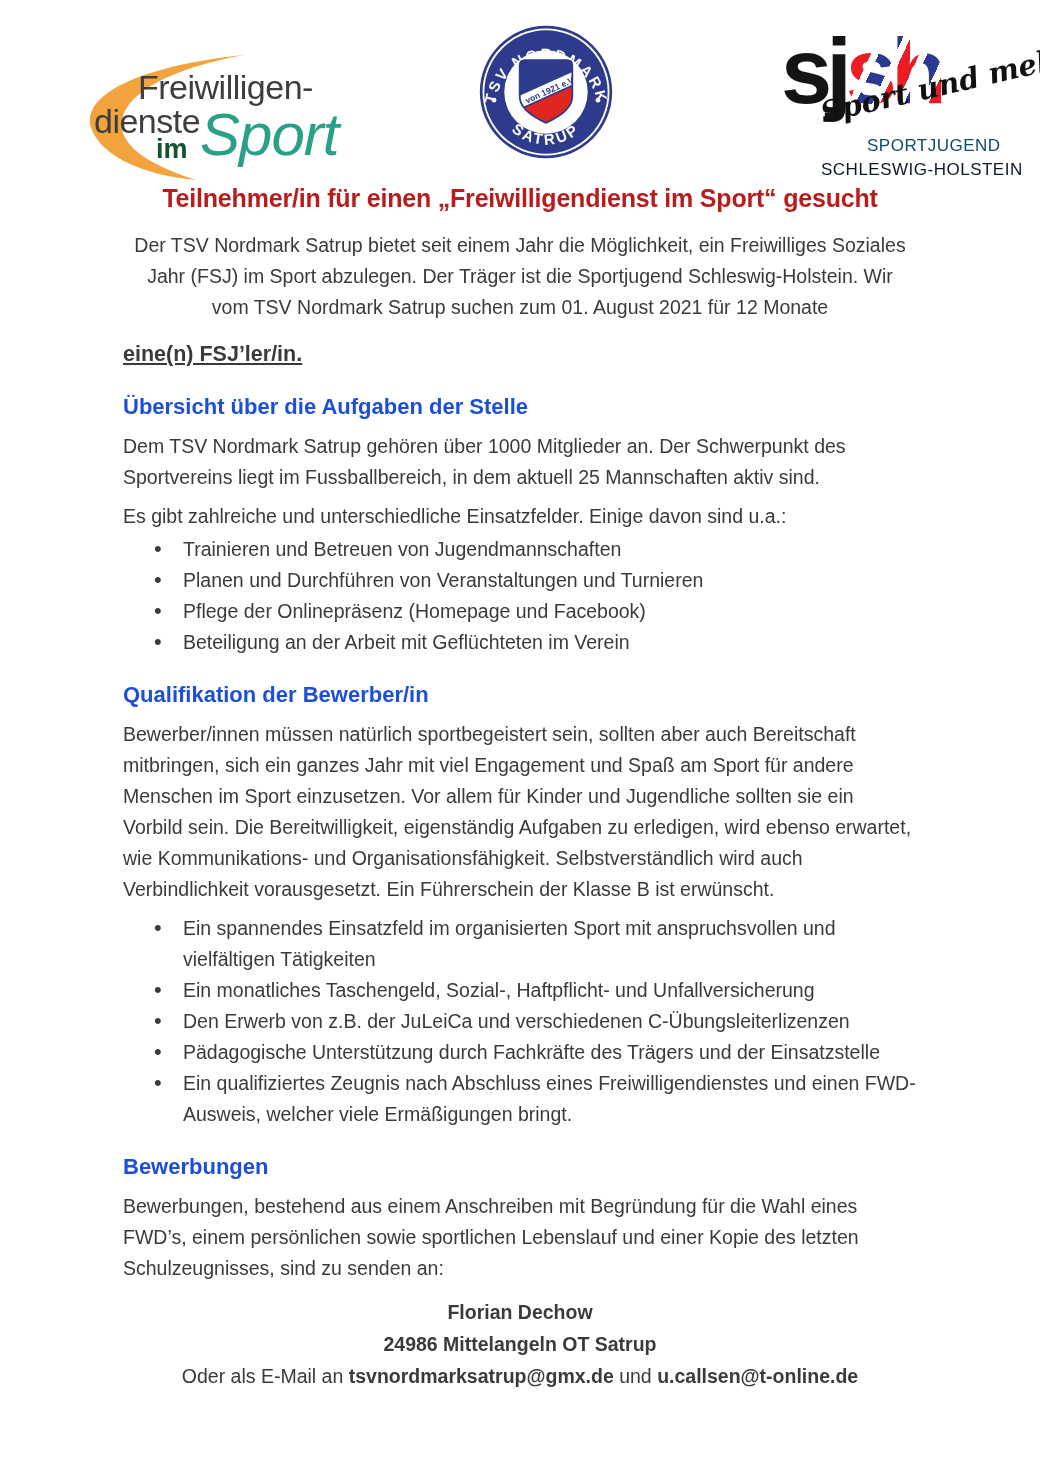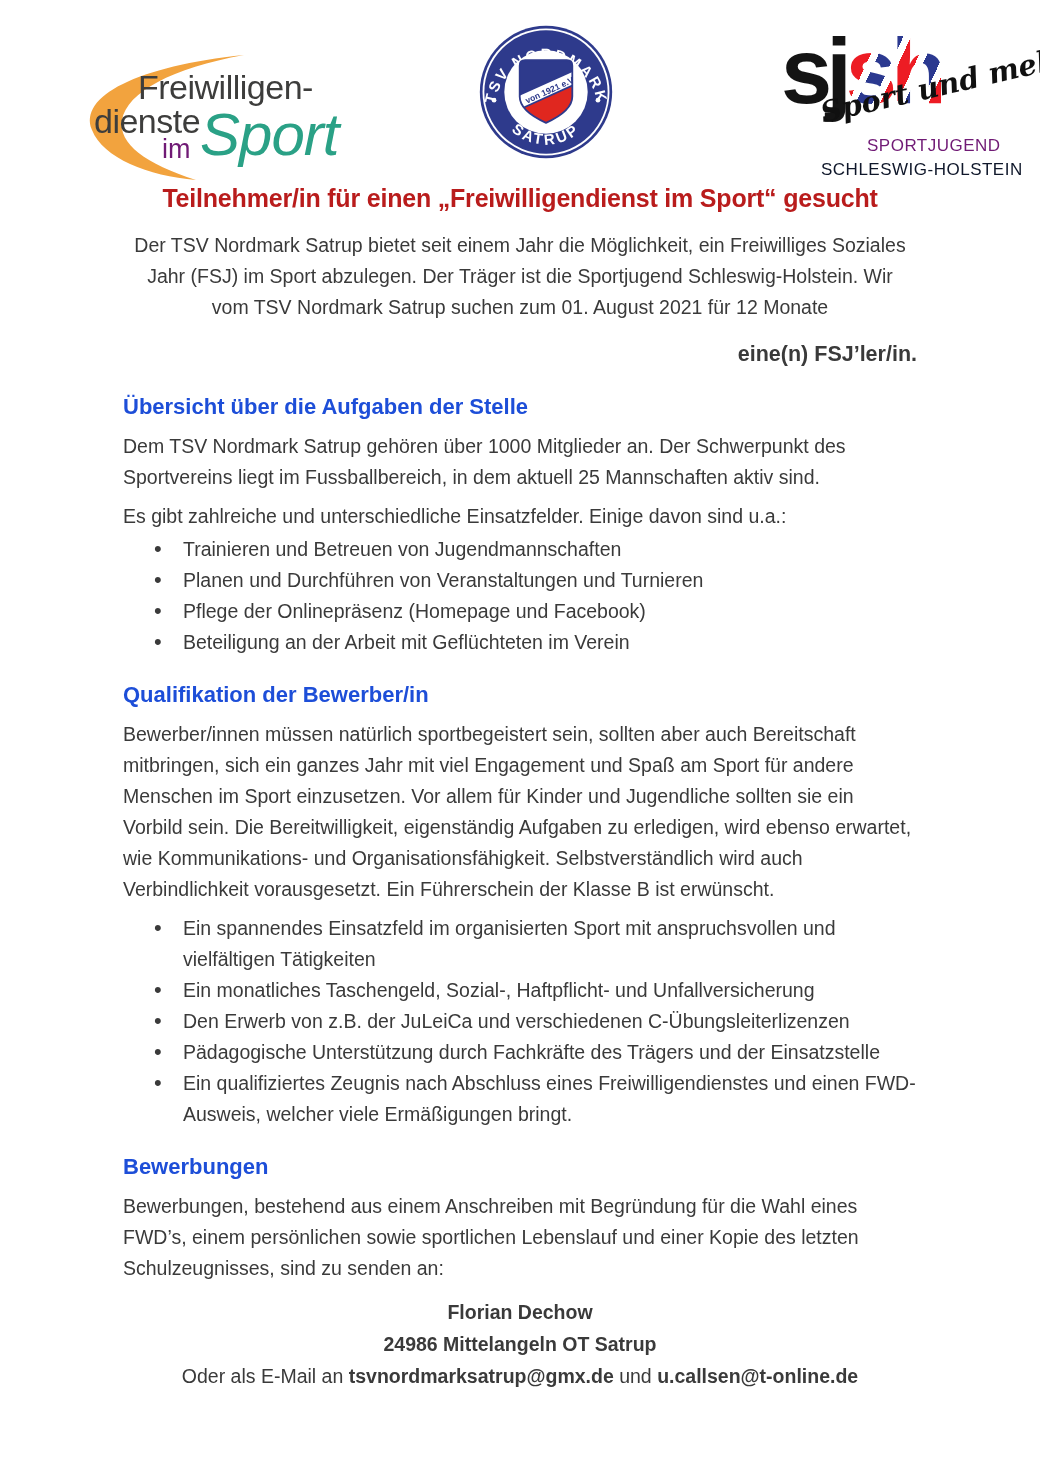--- a/index.html
+++ b/index.html
@@ -14,49 +14,49 @@
   }
 
   
   .header { position:relative; height:172px; }
 
   
   .fds-logo { position:absolute; left:48px; top:50px; width:350px; height:120px; }
   .fds-swoosh { position:absolute; left:0; top:2px; }
   .fds-line1 { position:absolute; left:90px;  top:18px; font-size:34px; letter-spacing:-0.5px; color:#3d3d3c; white-space:nowrap; }
   .fds-line2 { position:absolute; left:46px;  top:52px; font-size:34px; letter-spacing:-0.5px; color:#3d3d3c; white-space:nowrap; }
-  .fds-im    { position:absolute; left:114px; top:84px; font-size:27px; color:#701a75; }
+  .fds-im    { position:absolute; left:108px; top:84px; font-size:27px; color:#14532d;font-weight:bold; }
   .fds-sport { position:absolute; left:152px; top:50px; font-size:60px; color:#2aa186; letter-spacing:-1px;font-style:italic; }
 
   
   .tsv-badge { position:absolute; left:478px; top:24px; }
 
   
   .sjsh-logo { position:absolute; left:775px; top:34px; width:255px; height:140px; }
   .sjsh-word { position:absolute; left:6px; top:-22px; font-size:92px; font-weight:bold; letter-spacing:-6px; line-height:1.3; white-space:nowrap; }
   .sjsh-sj { color:#141414; }
   .sjsh-sh {
     background:repeating-linear-gradient(115deg, #2b3990 0 15px, #ffffff 15px 22px, #ed1c24 22px 37px, #ffffff 37px 44px);
     -webkit-background-clip:text; background-clip:text;
     color:transparent;
   }
   .sjsh-tagline {
     position:absolute; left:46px; top:62px;
     transform:rotate(-13deg); transform-origin:left center;
     font-family:"DejaVu Serif", serif; font-style:italic; font-weight:bold;
     font-size:29px; color:#101010; white-space:nowrap;
   }
-  .sjsh-org1 { position:absolute; left:92px; top:102px; font-size:17px; letter-spacing:0.5px; color:#701a75; white-space:nowrap; }
+  .sjsh-org1 { position:absolute; left:92px; top:102px; font-size:17px; letter-spacing:0.5px; color:#0c4a6e; white-space:nowrap; }
   .sjsh-org2 { position:absolute; left:46px; top:126px; font-size:17px; letter-spacing:0.5px; color:#0f172a; white-space:nowrap; }
 
   
   .doc { padding:0 123px; font-size:19.5px; line-height:31px; }
   .doc-title { margin:10px 0 0; font-size:25px; line-height:32px; font-weight:bold; text-align:center; color:#b91c1c; letter-spacing:-0.2px; }
   .intro { margin:16px 8px 0; text-align:center; }
-  .subtitle { margin:16px 0 12px; text-align:right; font-weight:bold; font-size:21.5px; }
+  .subtitle { margin:16px 0 12px; text-align:left; font-weight:bold; font-size:21.5px;text-decoration:underline; }
   .sec-heading { margin:20px 0 0; font-size:22px; line-height:33px; font-weight:bold; color:#1d4ed8; }
   .para { margin:8px 0 0; }
   .bullets { list-style:none; margin:2px 0 0; padding:0; }
   .bullets li { position:relative; padding-left:60px; margin:0; }
   .bullets li::before { content:"\2022"; position:absolute; left:31px; top:-1px; font-size:22px; }
 
   
   .contact { margin-top:12px; }
   .contact-line { text-align:center; font-weight:bold; line-height:32px; margin:0; }
   .email-line { text-align:center; line-height:32px; margin:0; }

